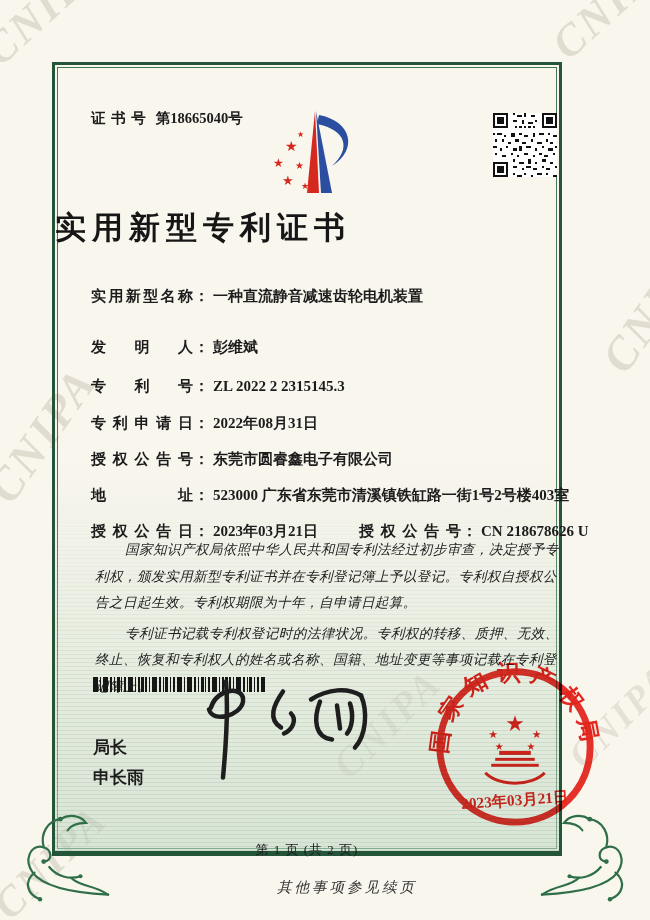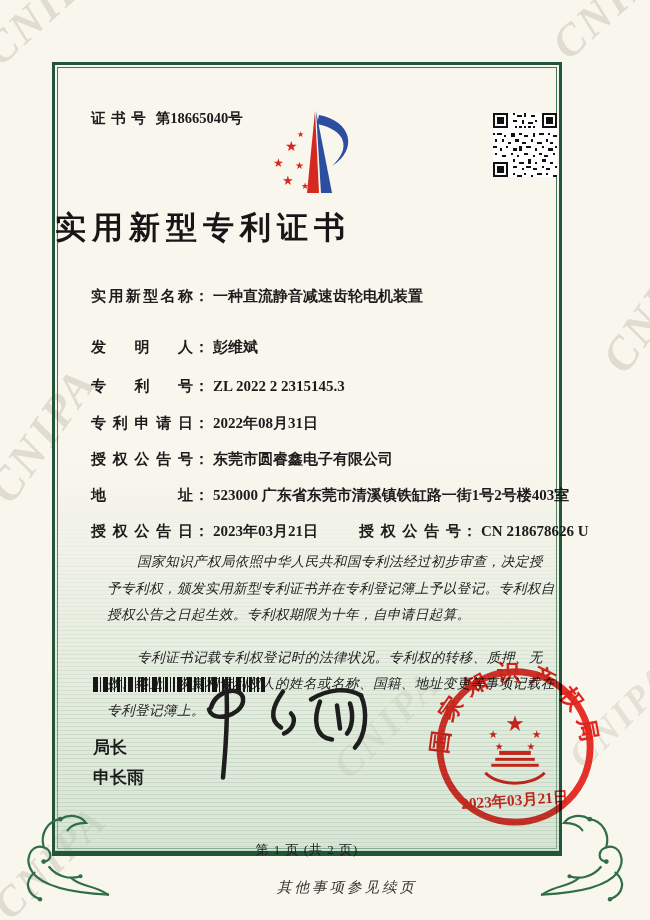--- a/index.html
+++ b/index.html
@@ -43,21 +43,21 @@
     font-size:31px;font-weight:bold;letter-spacing:6px;color:#161616;
   }
   
   .f-row{position:absolute;left:36px;right:30px;font-size:15px;font-weight:600;white-space:nowrap;margin-top:24px;}
   .f-label{display:inline-block;width:102px;text-align:justify;text-align-last:justify;vertical-align:bottom;}
   .f-colon{margin:0 4px 0 1px;}
   .f-pair2{position:absolute;left:268px;top:0;}
   
   .paras{position:absolute;left:36px;top:468px;width:480px;}
   .paras p{
-    margin:16px;font-size:13.6px;line-height:1.95;text-indent:2.2em;
+    margin:4px;font-size:13.6px;line-height:1.95;text-indent:2.2em;
     font-style:italic;letter-spacing:.4px;color:#222;
   }
   
   .barcode{
     position:absolute;left:38px;top:612px;width:172px;height:15px;
     background:
       repeating-linear-gradient(90deg,#161616 0 1.5px,transparent 1.5px 3.5px),
       repeating-linear-gradient(90deg,#161616 0 1px,transparent 1px 7px),
       repeating-linear-gradient(90deg,#161616 0 2.5px,transparent 2.5px 12px);
   }

